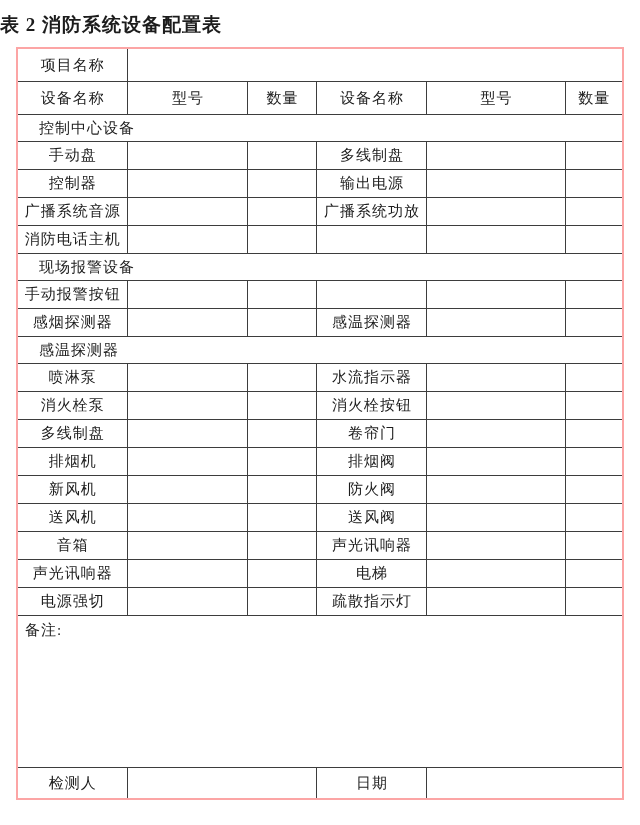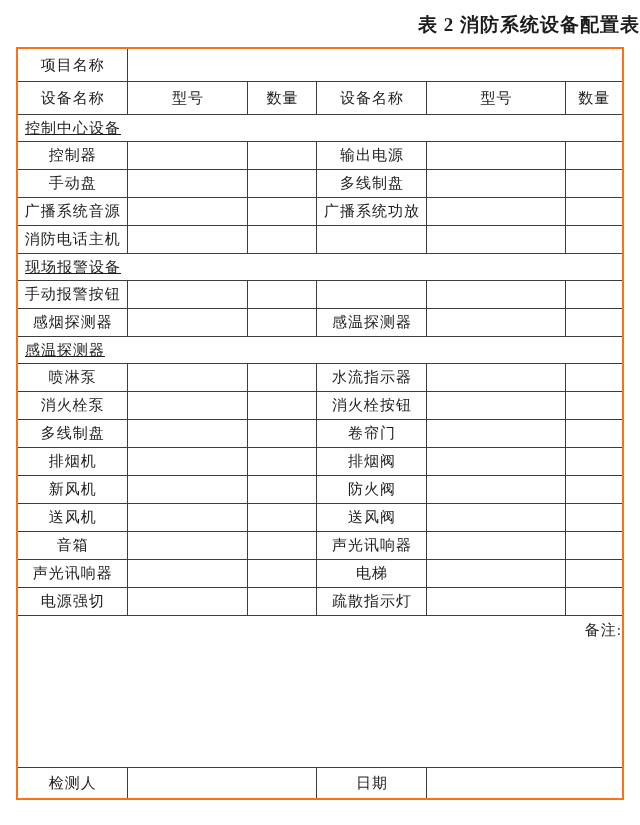--- a/index.html
+++ b/index.html
@@ -13,55 +13,54 @@
     font-family: "Liberation Serif", "DejaVu Serif", serif;
     color: #1c1c1c;
     overflow: hidden;
   }
   .page {
     width: 640px;
     box-sizing: border-box;
     padding-top: 10px;
   }
   .title {
-    text-align: right;
+    text-align: left;
     font-size: 19px;
     font-weight: bold;
     letter-spacing: 1px;
     padding: 2px 0 9px 0;
   }
   table.form {
     width: 606px;
     margin: 0 auto;
     border-collapse: collapse;
     table-layout: fixed;
-    border: 2px solid #f97316;
+    border: 2px solid #fca5a5;
   }
   table.form td {
     border: 1px solid #3d3d3d;
     font-size: 15px;
     padding: 0;
     height: 27px;
     letter-spacing: 1px;
     overflow: hidden;
     white-space: nowrap;
   }
   td.c { text-align: center; }
   tr.r-top td { height: 32px; }
   tr.r-head td { height: 32px; }
   tr.r-section td {
     height: 26px;
     text-align: left;
-    padding-left: 7px;
-    text-decoration: underline;
+    padding-left: 21px;
   }
   tr.r-remarks td {
     height: 146px;
     vertical-align: top;
-    text-align: right;
+    text-align: left;
     padding: 5px 0 0 7px;
   }
   tr.r-footer td { height: 30px; margin-top: 43px; }
 </style>
 </head>
 <body>
 
 <div class="page">
   <div class="title">表 2 消防系统设备配置表</div>
 
@@ -87,32 +86,32 @@
       <td class="c">数量</td>
       <td class="c">设备名称</td>
       <td class="c">型号</td>
       <td class="c">数量</td>
     </tr>
 
     <tr class="r-section">
       <td colspan="6">控制中心设备</td>
     </tr>
     <tr>
+      <td class="c">手动盘</td>
+      <td></td>
+      <td></td>
+      <td class="c">多线制盘</td>
+      <td></td>
+      <td></td>
+    </tr>
+    <tr>
       <td class="c">控制器</td>
       <td></td>
       <td></td>
       <td class="c">输出电源</td>
-      <td></td>
-      <td></td>
-    </tr>
-    <tr>
-      <td class="c">手动盘</td>
-      <td></td>
-      <td></td>
-      <td class="c">多线制盘</td>
       <td></td>
       <td></td>
     </tr>
     <tr>
       <td class="c">广播系统音源</td>
       <td></td>
       <td></td>
       <td class="c">广播系统功放</td>
       <td></td>
       <td></td>

